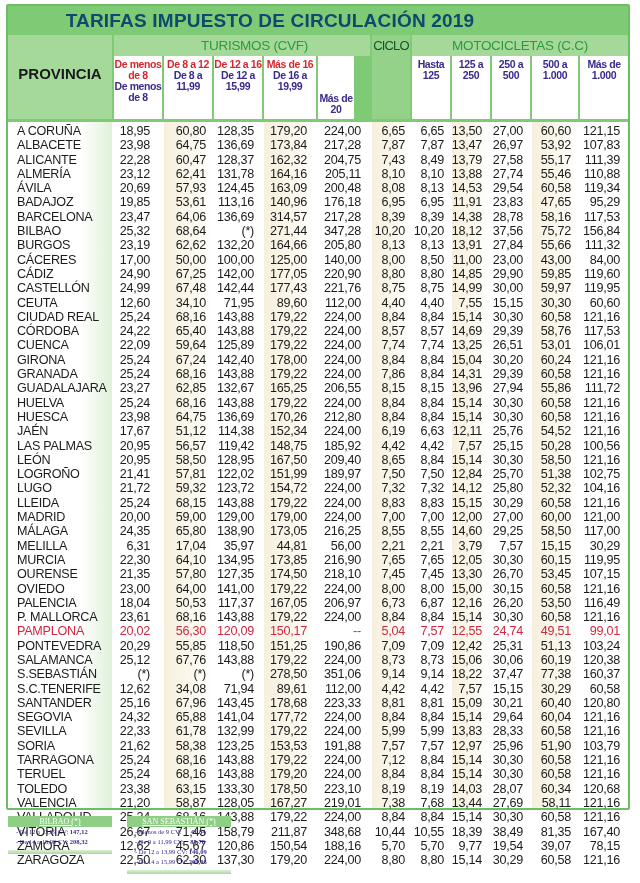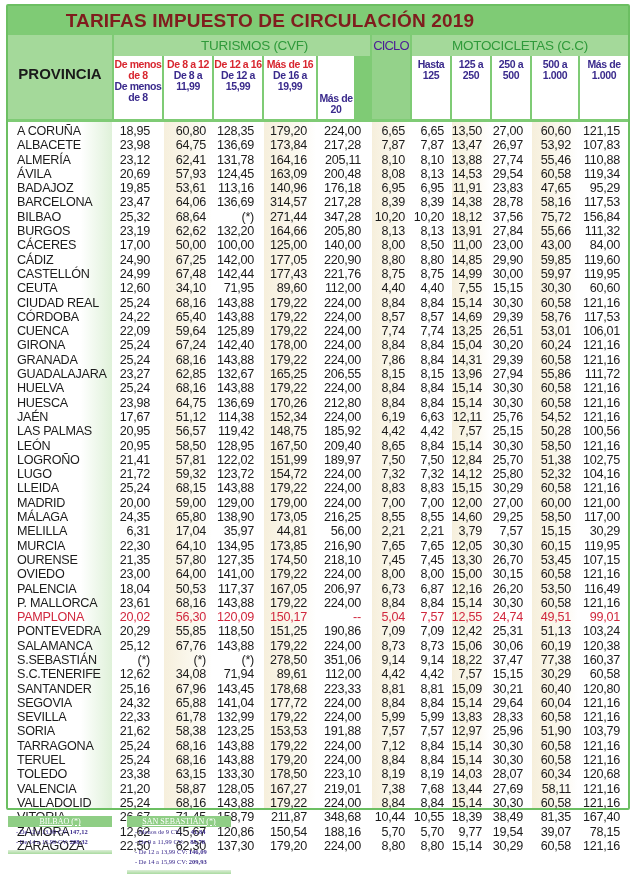--- a/index.html
+++ b/index.html
@@ -3,42 +3,42 @@
 <meta charset="utf-8">
 <style>
   * { box-sizing: border-box; margin: 0; padding: 0; }
   html, body { width: 640px; height: 883px; background: #ffffff; overflow: hidden; }
   body { font-family: "Liberation Sans", sans-serif; position: relative; }
 
   .sheet { position: absolute; left: 6px; top: 4px; width: 624px; height: 806px;
            background: #7fcb75; border: 2px solid #6cbf62; border-radius: 2px; }
 
   .title { position: absolute; left: 0; top: 0; width: 524px; height: 27px;
-           color: #7f1d1d; font-weight: bold; font-size: 19px; text-align: center;
+           color: #0c4a6e; font-weight: bold; font-size: 19px; text-align: center;
            line-height: 29px; letter-spacing: 0.2px; }
   .grp-label { position: absolute; top: 0; height: 21px; line-height: 21px;
                font-family: "Liberation Sans Narrow", "Liberation Sans", sans-serif;
                font-size: 13.5px; color: #2f9a3a; text-align: center; letter-spacing: -0.3px; }
 
   .prov-hdr { position: absolute; left: 0; top: 29px; width: 104px; height: 84px;
               background: #a4d99a; }
   .prov-hdr span { position: absolute; left: 0; width: 104px; top: 30px; text-align: center;
                    font-weight: bold; font-size: 15px; color: #1a1a1a; }
 
   .group-bg { position: absolute; top: 29px; height: 21px; background: #a4d99a; }
   .sub { position: absolute; top: 50px; height: 63px; background: #ffffff;
          text-align: center; font-size: 10.5px; line-height: 11px; font-weight: bold;
          letter-spacing: -0.4px; }
   .sub .red { color: #d8262f; display: block; padding-top: 3px; }
   .sub .blue { color: #3a2a8c; display: block; }
   .sub.moto .blue { padding-top: 3px; }
   .sub.last .blue { position: absolute; bottom: 4px; left: 0; right: 0; }
   .ciclo-col { position: absolute; top: 29px; height: 84px; background: #94d28a; }
   .ciclo-col span { display: block; text-align: center; line-height: 21px; font-size: 13px;
-                    color: #4c1d95; letter-spacing: -0.8px; }
+                    color: #14532d; letter-spacing: -0.8px; }
 
   .body { position: absolute; left: 0; top: 116px; width: 620px; height: 686px; background: #ffffff; }
   .col-strip { position: absolute; top: 0; height: 686px; }
   .strip-prov { background: linear-gradient(90deg, #ffffff 0%, #ffffff 70%, #dff1d9 100%); }
   .strip-tan { background: linear-gradient(90deg, #f6efdc 0%, #fbf8ee 60%, #ffffff 100%); }
 
   .rows { position: absolute; left: 0; top: 2px; width: 620px; }
   .row { position: relative; height: 14.3px; font-size: 12.6px; line-height: 14.3px; color: #1b1b1b;
          letter-spacing: -0.25px; }
   .row.hl { color: #d0283e; }
@@ -136,20 +136,34 @@
           <span style="right: 422px;">64,75</span>
           <span style="right: 374px;">136,69</span>
           <span style="right: 321px;">173,84</span>
           <span style="right: 267px;">217,28</span>
           <span style="right: 223px;">7,87</span>
           <span style="right: 184px;">7,87</span>
           <span style="right: 146px;">13,47</span>
           <span style="right: 105px;">26,97</span>
           <span style="right: 57px;">53,92</span>
           <span style="right: 8px;">107,83</span>
+        </div>
+        <div class="row">
+          <span class="prov">ALICANTE</span>
+          <span style="right: 478px;">22,28</span>
+          <span style="right: 422px;">60,47</span>
+          <span style="right: 374px;">128,37</span>
+          <span style="right: 321px;">162,32</span>
+          <span style="right: 267px;">204,75</span>
+          <span style="right: 223px;">7,43</span>
+          <span style="right: 184px;">8,49</span>
+          <span style="right: 146px;">13,79</span>
+          <span style="right: 105px;">27,58</span>
+          <span style="right: 57px;">55,17</span>
+          <span style="right: 8px;">111,39</span>
         </div>
         <div class="row">
           <span class="prov">ALMERÍA</span>
           <span style="right: 478px;">23,12</span>
           <span style="right: 422px;">62,41</span>
           <span style="right: 374px;">131,78</span>
           <span style="right: 321px;">164,16</span>
           <span style="right: 267px;">205,11</span>
           <span style="right: 223px;">8,10</span>
           <span style="right: 184px;">8,10</span>

